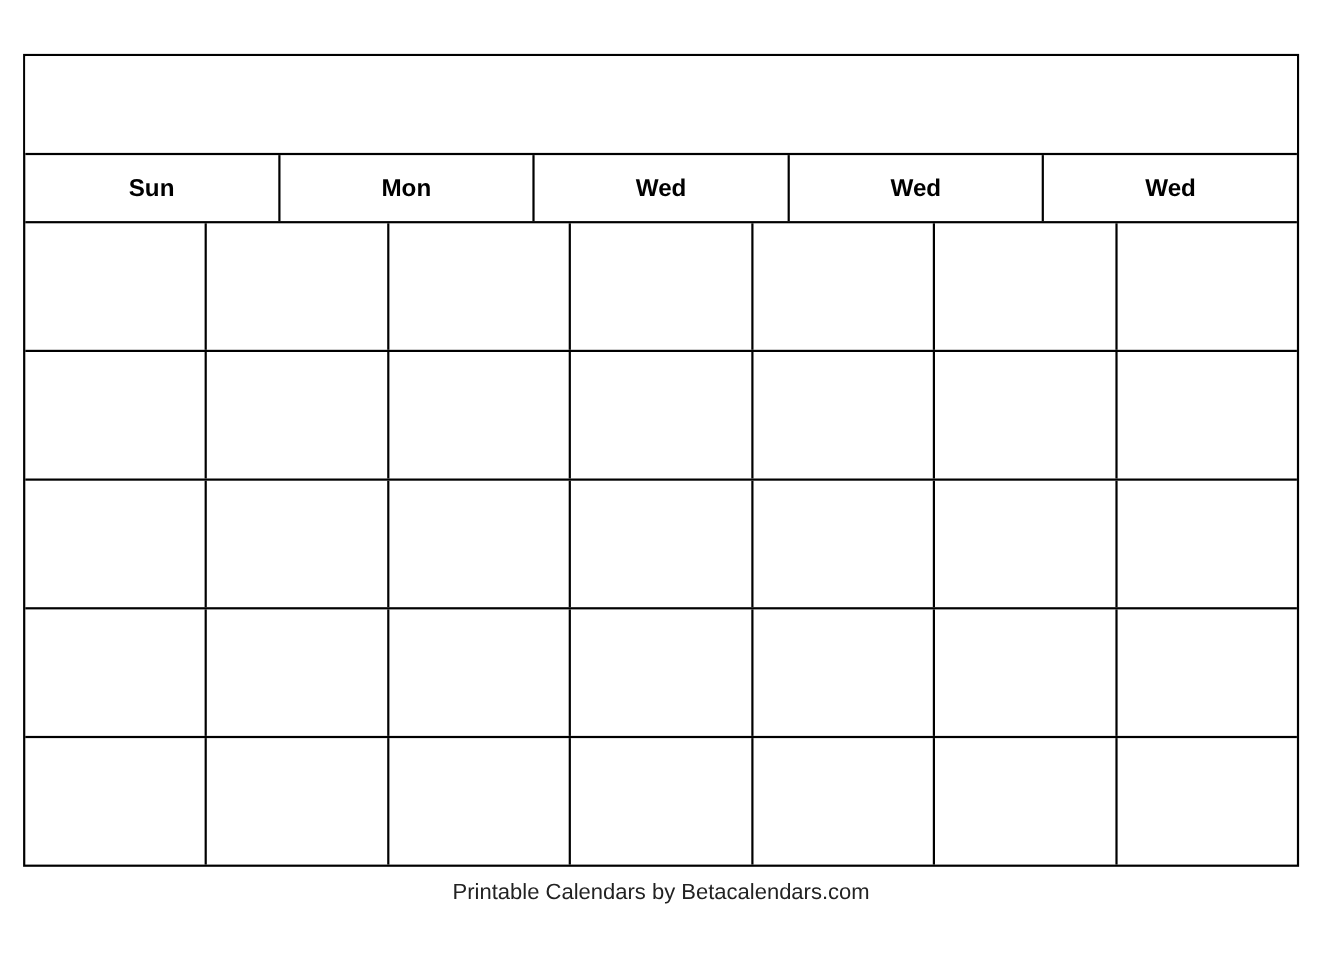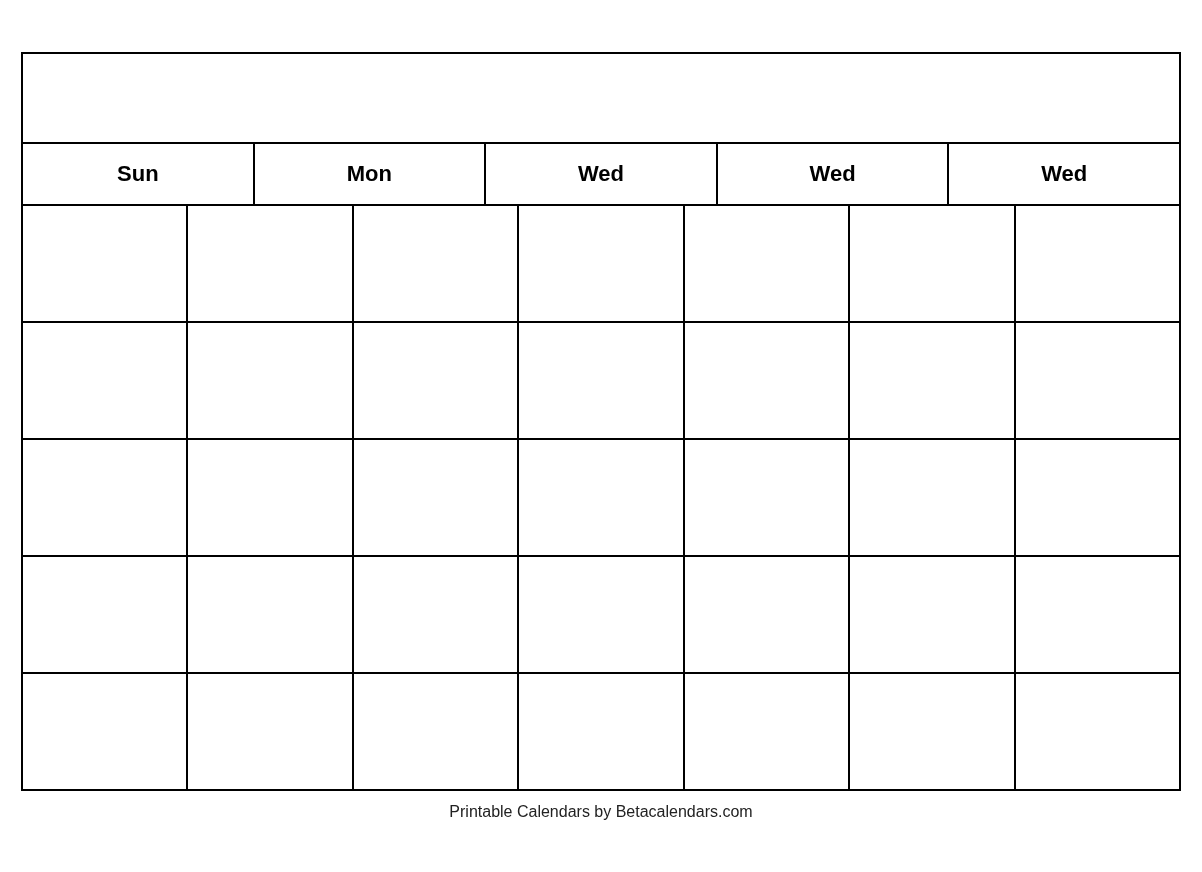--- a/index.html
+++ b/index.html
@@ -80,21 +80,21 @@
       height: 115px;
       border-right: 2px solid #000000;
     }
 
     .calendar-day-cell:last-child {
       border-right: none;
     }
 
     .footer-text {
       margin-top: 12px;
-      font-size: 16px;
+      font-size: 20px;
       color: #222222;
       font-family: Arial, sans-serif;
     }
   </style>
 </head>
 <body>
 
 <div class="calendar-wrapper">
   <div class="calendar-container">
 

